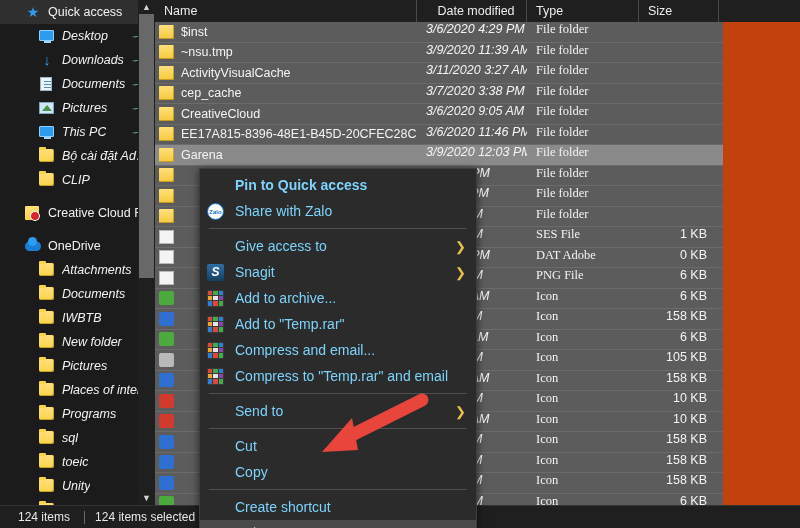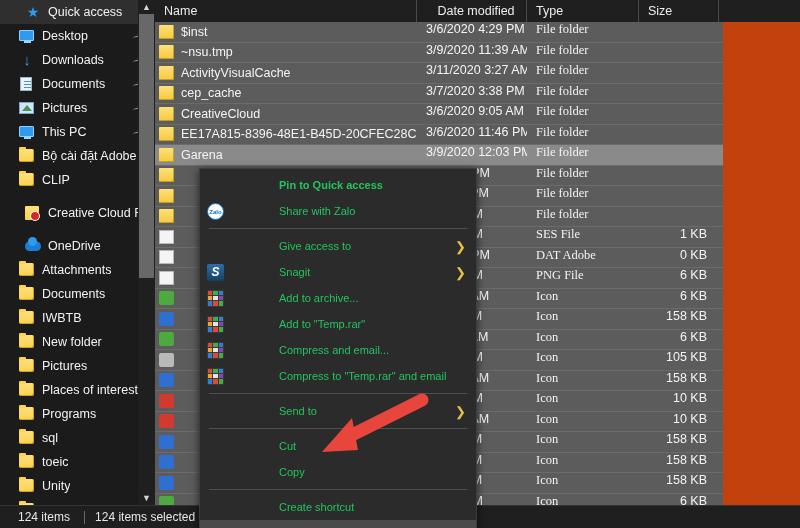--- a/index.html
+++ b/index.html
@@ -59,21 +59,21 @@
   .nav-ico {
     width: 16px;
     height: 16px;
     margin-right: 7px;
     flex: none;
     position: relative;
     display: inline-block;
   }
   
   .lvl0 { padding-left: 25px; }
-  .lvl1 { padding-left: 19px; }
+  .lvl1 { padding-left: 39px; font-style: italic; }
 
   
   .ico-folder {
     background: linear-gradient(#ffe07a, #fbd34e);
     border-radius: 1px 2px 2px 2px;
     width: 15px; height: 13px;
     margin-top: 1px;
     box-shadow: inset -1px -1px 0 rgba(150,110,0,.5);
   }
   .ico-folder::before {
@@ -226,21 +226,21 @@
   .frow.sel { background: #8a8a8a; }
   .fcell {
     font-size: 12.5px;
     color: #f4f4f4;
     white-space: nowrap;
     overflow: hidden;
     box-sizing: border-box;
     padding-left: 9px;
   }
   .f-name { width: 262px; display: flex; align-items: center; padding-left: 4px; }
-  .f-date { width: 110px; }
+  .f-date { width: 110px; font-style: italic; }
   .f-type { width: 112px; font-family: Liberation Serif, serif; }
   .f-size { width: 80px; text-align: right; padding-right: 12px; padding-left: 0; }
   .f-ico {
     width: 15px; height: 14px;
     margin-right: 7px;
     flex: none;
     position: relative;
   }
   .fi-folder {
     background: linear-gradient(#ffe07a, #f6c93c);
@@ -280,24 +280,23 @@
   }
   .mi.hl { background: #4a4a4a; }
   .mi-ico {
     width: 17px; height: 17px;
     margin-right: 11px;
     flex: none;
     position: relative;
     border-radius: 2px;
   }
   .mi-label {
-    font-size: 11px;
-    color: #22c55e;
+    font-size: 14px;
+    color: #7dd3fc;
     white-space: nowrap;
-    margin-left: 44px;
   }
   .mi-label.bold { font-weight: bold; }
   .mi-arrow {
     position: absolute;
     right: 10px;
     color: #e8c14a;
     font-size: 13px;
     line-height: 13px;
   }
   .msep {

